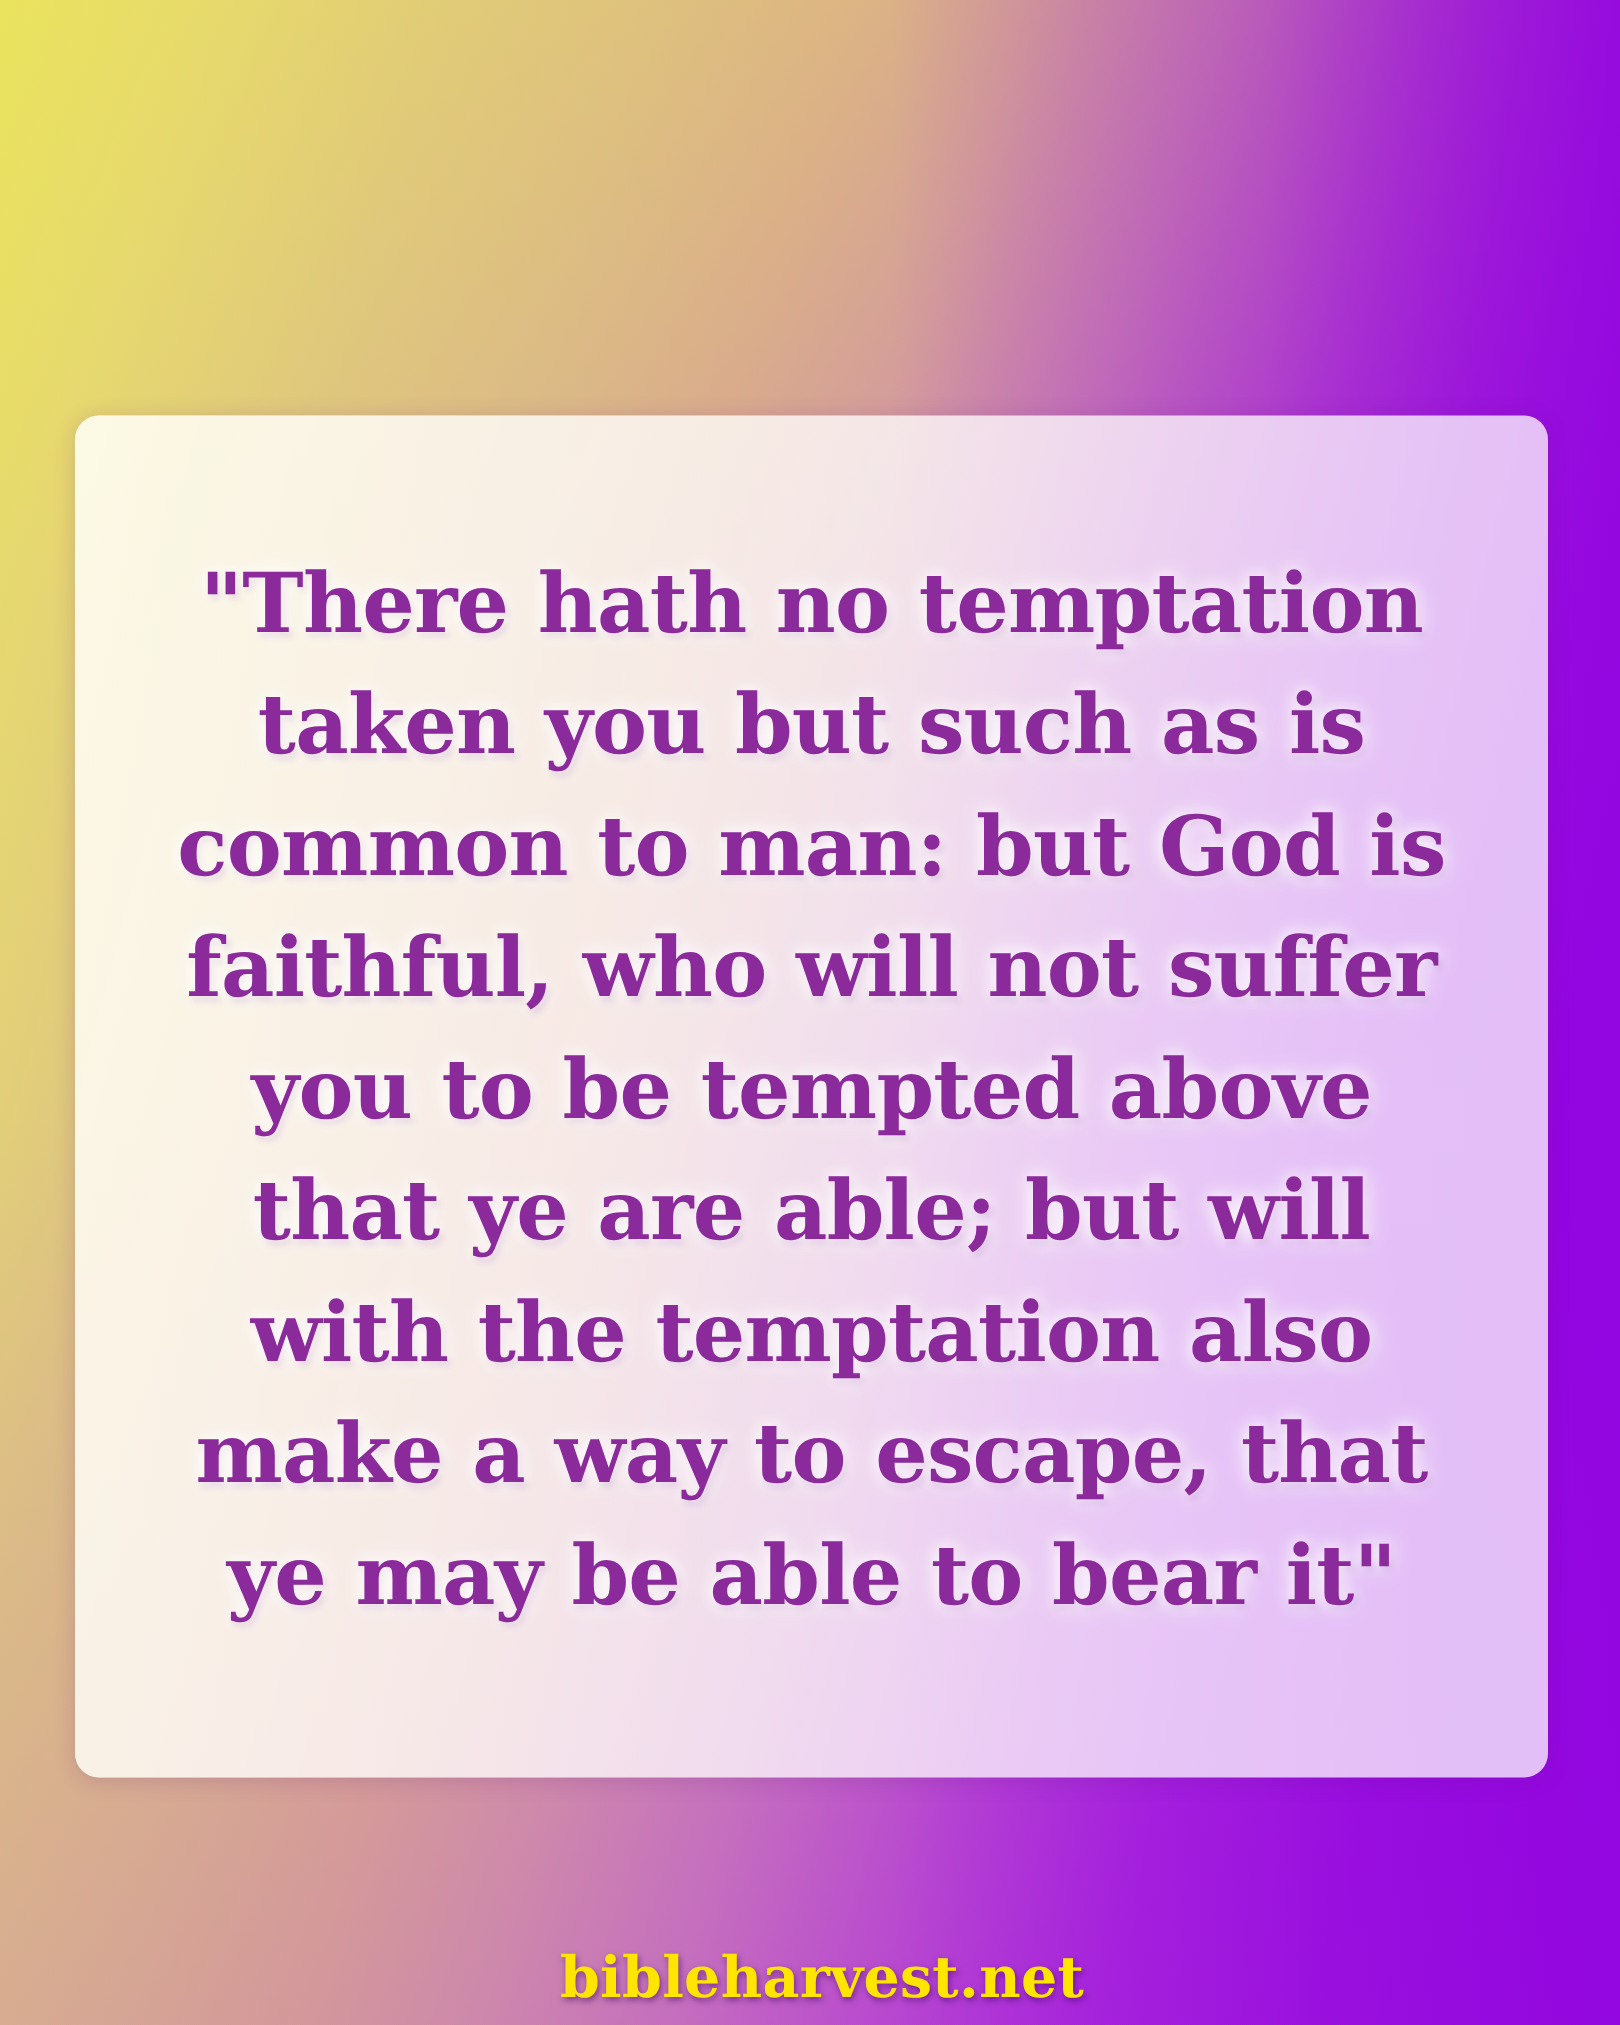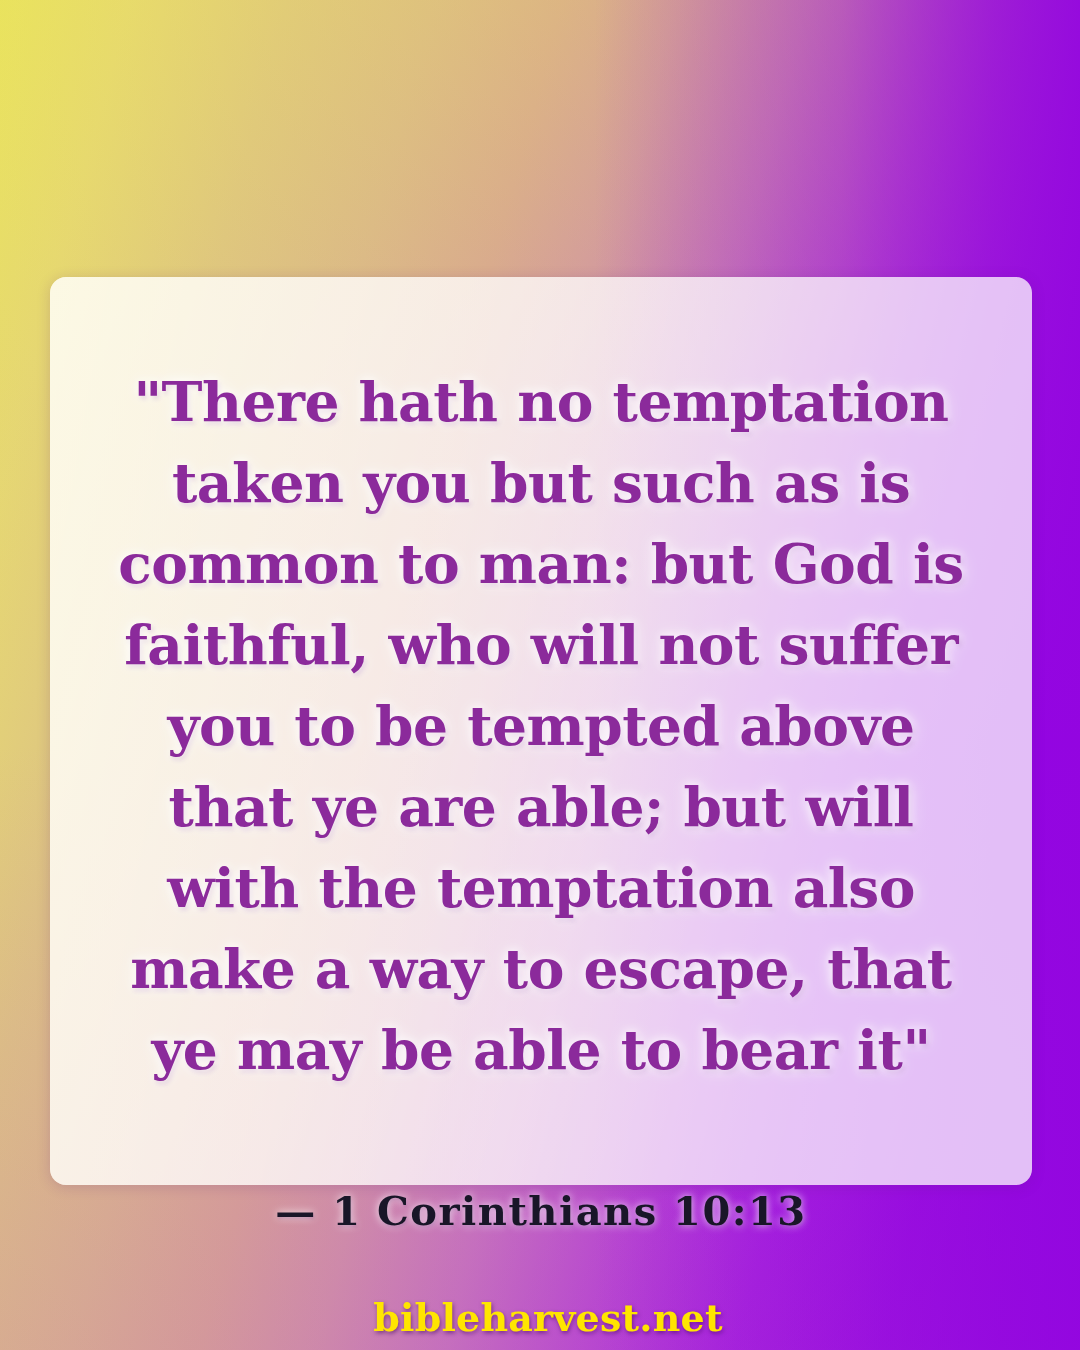--- a/index.html
+++ b/index.html
@@ -147,18 +147,17 @@
 
 <div id="poster">
 
   <div class="bg-base"></div>
   <div class="bg-tint"></div>
   <div class="bg-right"></div>
 
   <div class="card">
     <p class="quote-text">"There hath no temptation taken you but such as is common to man: but God is faithful, who will not suffer you to be tempted above that ye are able; but will with the temptation also make a way to escape, that ye may be able to bear it"</p>
 
-    <p class="attribution">— 1 Corinthians 10:13</p>
   </div>
 
   <div class="site-name">bibleharvest.net</div>
 
 </div>
 
 </body></html>

